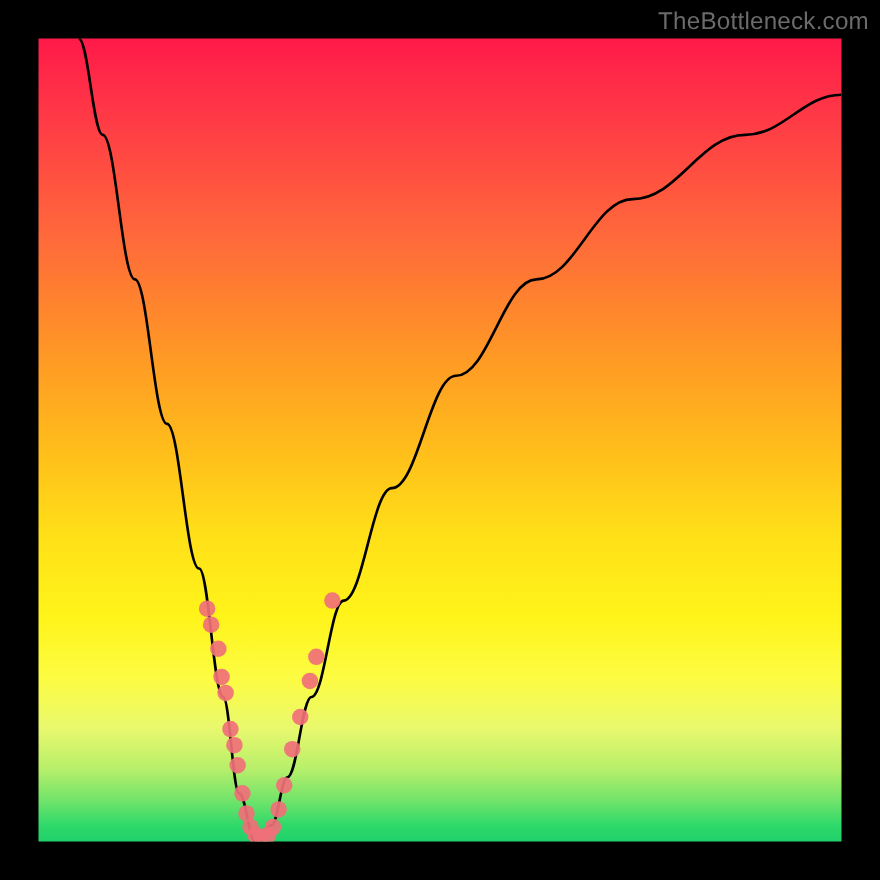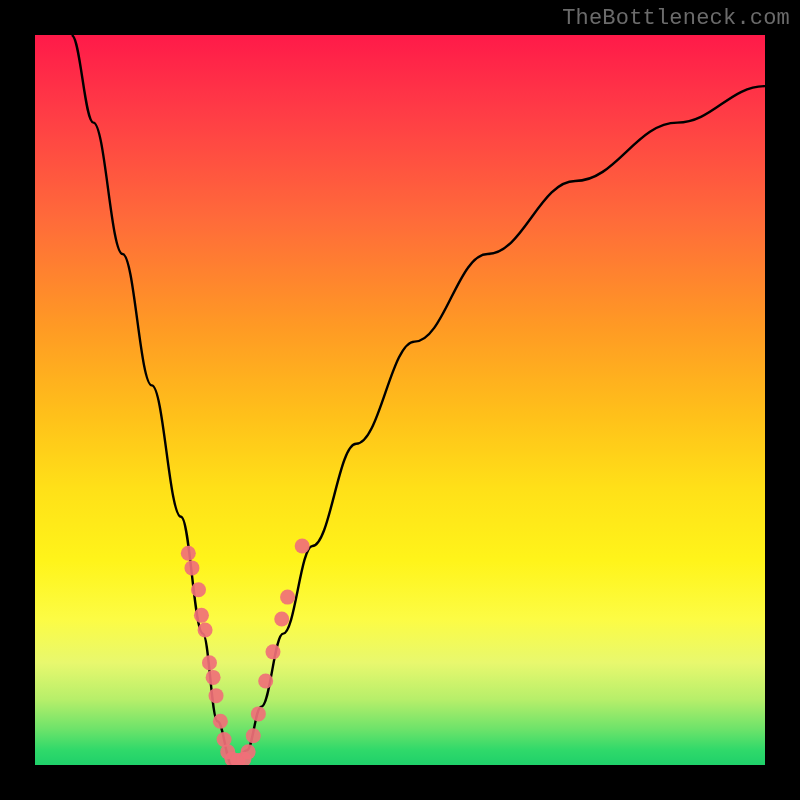--- a/index.html
+++ b/index.html
@@ -43,21 +43,20 @@
   }
   .watermark {
     position: absolute;
     top: 6px;
     right: 10px;
     color: #6b6b6b;
     font-size: 22px;
     font-weight: 500;
     letter-spacing: 0.2px;
     user-select: none;
-    font-family: Liberation Mono, monospace;
   }
   svg.curves {
     position: absolute;
     left: 0;
     top: 0;
   }
 </style>
 </head>
 <body>
 

